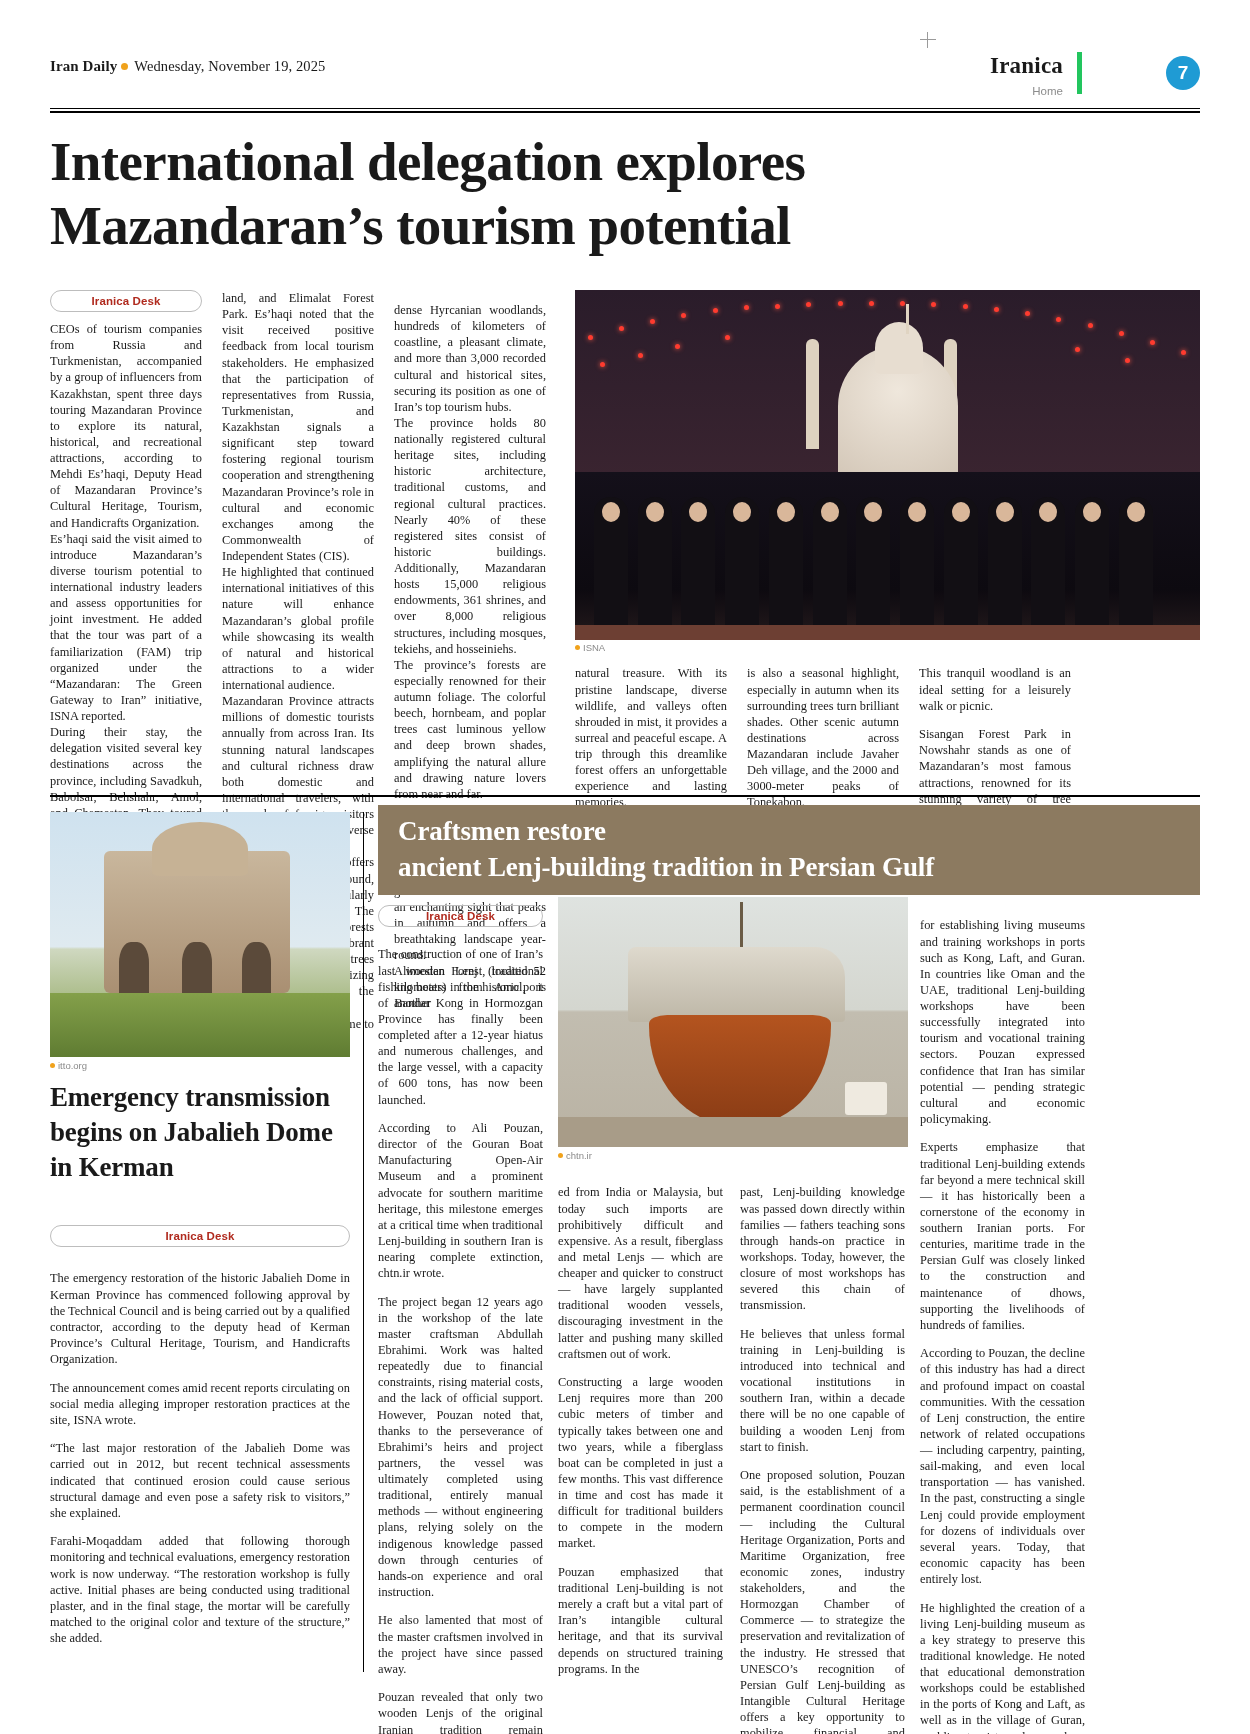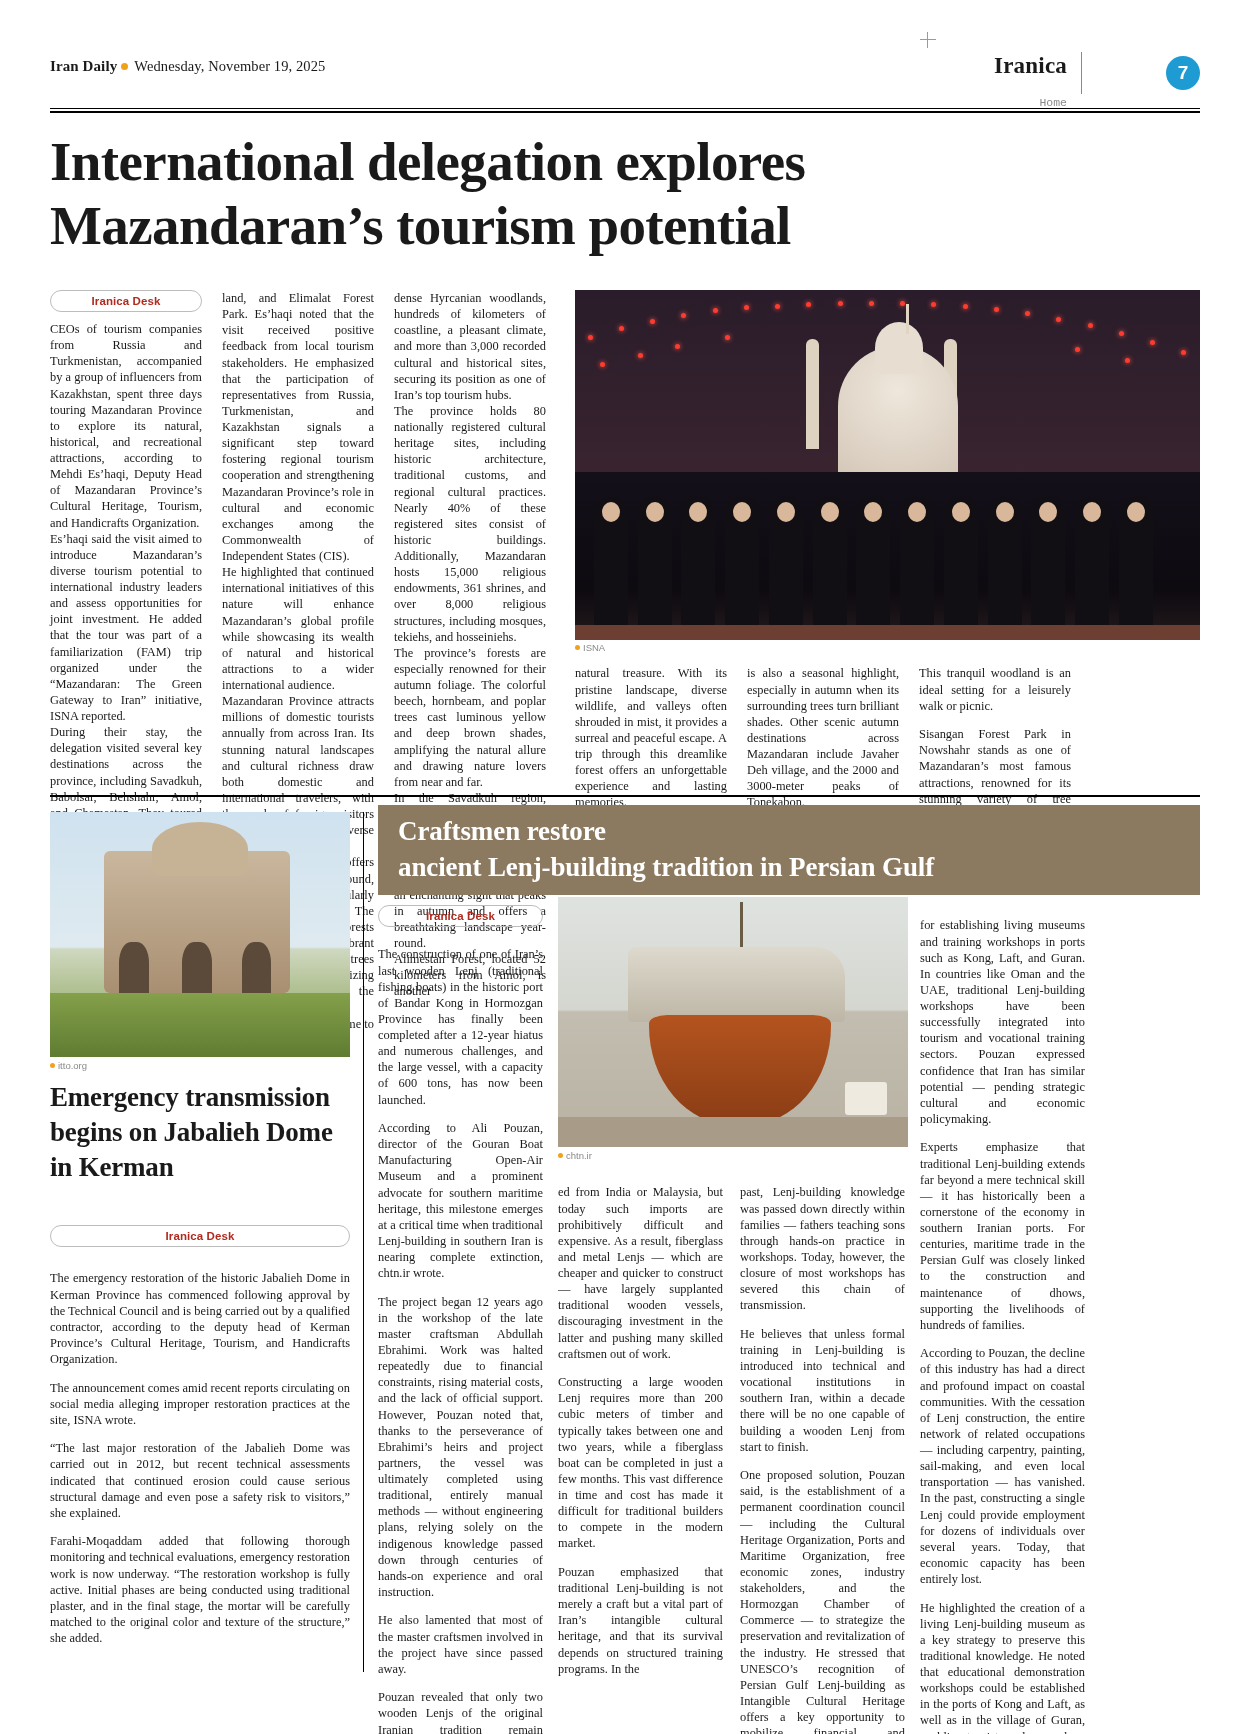--- a/index.html
+++ b/index.html
@@ -60,36 +60,36 @@
     border-radius: 50%;
     background: #f0a21c;
     margin: 0 6px 1px 4px;
   }
   .mast-right {
     position: absolute;
     right: 118px;
     top: 0;
     width: 200px;
     text-align: right;
-    border-right: 1px solid #22c55e;
+    border-right: 5px solid #22c55e;
     padding-right: 14px;
     height: 42px;
   }
   .mast-section {
     font-size: 23px;
     font-weight: bold;
     letter-spacing: .2px;
     line-height: 1;
     margin-top: 2px;
   }
   .mast-sub {
     font-size: 11.5px;
     color: #8c8c8c;
-    margin-top: 19px;
-    font-family: Liberation Mono, monospace;
+    margin-top: 8px;
+    font-family: Liberation Sans, sans-serif;
   }
   .page-num {
     position: absolute;
     right: 0;
     top: 4px;
     width: 34px; height: 34px;
     border-radius: 50%;
     background: #1f9bd4;
     color: #fff;
     font-family: "Liberation Sans", sans-serif;
@@ -153,21 +153,21 @@
     font-size: 12.4px;
     line-height: 1.30;
     text-align: justify;
     hyphens: auto;
     -webkit-hyphens: auto;
   }
   .col p { margin: 0; text-indent: 0; }
   .col p + p { text-indent: 0; }
   .c1 { left: 0; width: 152px; }
   .c2 { left: 172px; width: 152px; }
-  .c3 { left: 344px; width: 152px; }
+  .c3 { left: 344px; width: 152px; margin-top: 12px; }
 
   .photo1 {
     position: absolute;
     left: 525px;
     top: 0;
     width: 625px;
     height: 350px;
     overflow: hidden;
     background: #120d12;
   }

